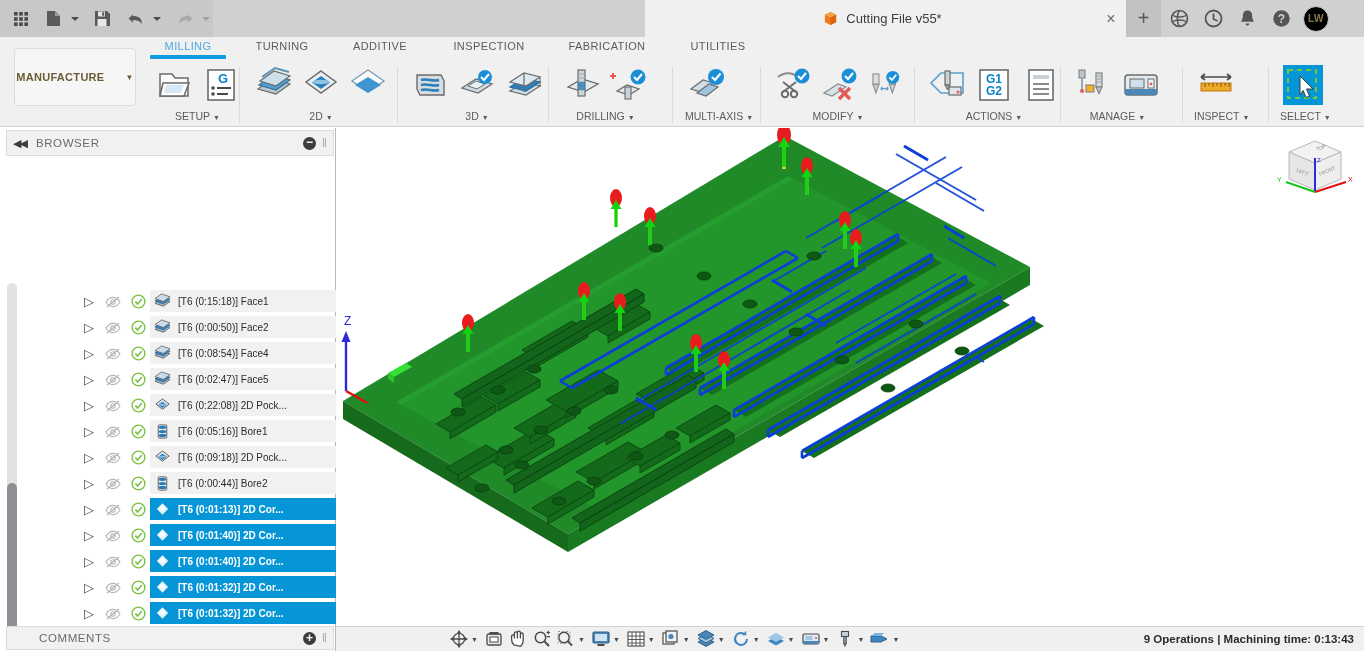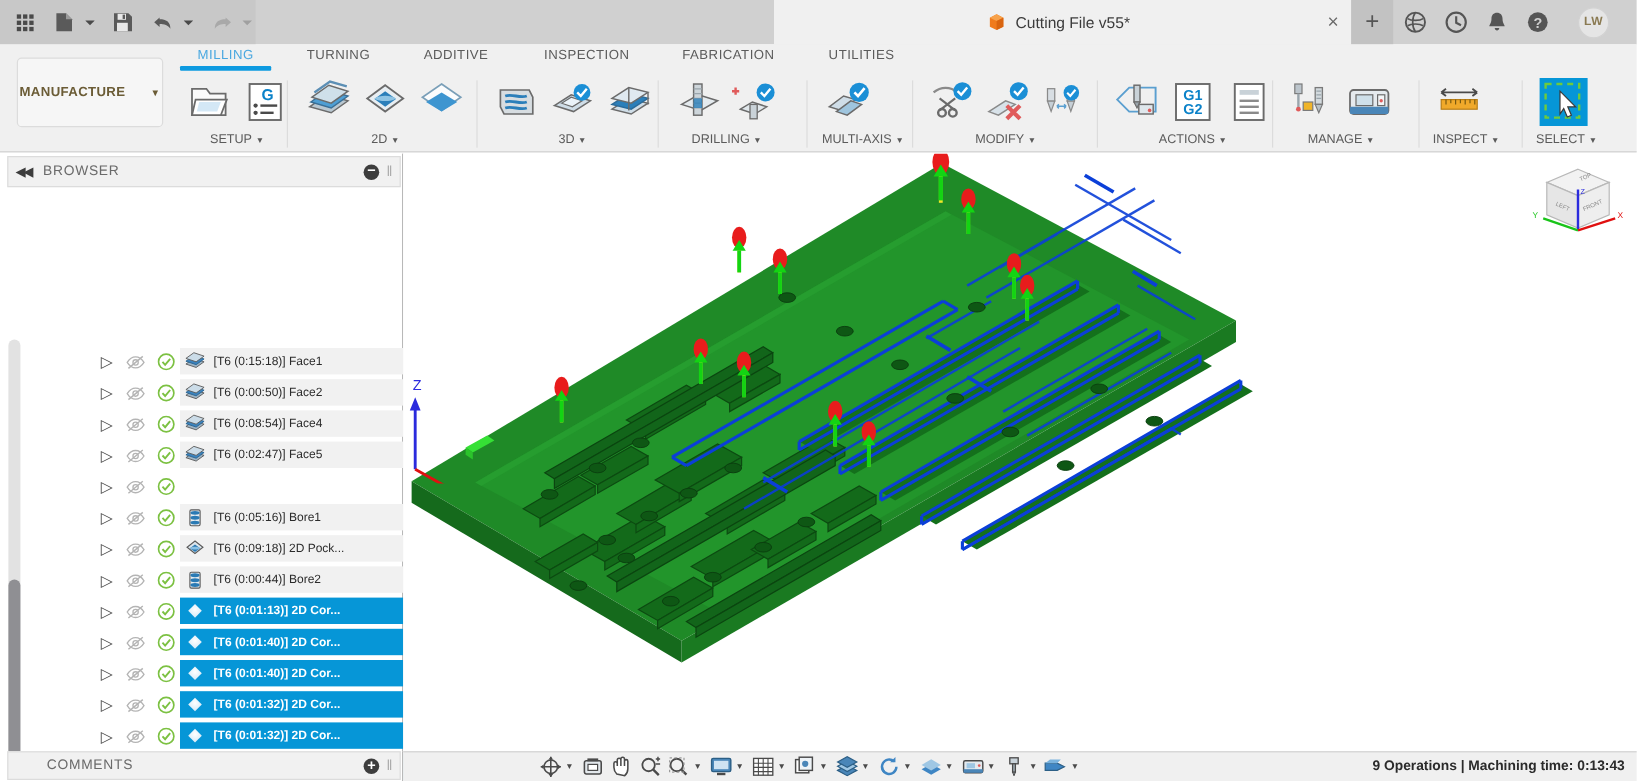--- a/index.html
+++ b/index.html
@@ -44,23 +44,23 @@
     position: absolute; left: 1126px; top: 0; width: 35px; height: 37px;
     background: #c2c2c2; display: flex; align-items: center; justify-content: center;
     font-size: 20px; color: #555; font-weight: 300;
   }
   .sysicons {
     position: absolute; left: 1161px; top: 0; width: 203px; height: 37px;
     display: flex; align-items: center; gap: 10px; padding-left: 6px;
   }
   .sysicon { width: 24px; height: 24px; display:flex; align-items:center; justify-content:center; color:#555; }
   .avatar {
-    width: 26px; height: 26px; border-radius: 50%; background: #e5e5e5;
+    width: 26px; height: 26px; border-radius: 50%; background: #000000;
     border: 1px solid #d2d2d2; display: flex; align-items: center; justify-content: center;
-    font-size: 10px; color: #8a7a52; font-weight: bold; letter-spacing: .5px; margin-left: 12px;
+    font-size: 10px; color: #8a7a52; font-weight: bold; letter-spacing: .5px; margin-left: 0;
   }
 
   
   .ribbon {
     position: absolute; left: 0; top: 37px; width: 1364px; height: 90px;
     background: #f0f0f0; border-bottom: 1px solid #d2d2d2;
   }
   .ws-btn {
     position: absolute; left: 14px; top: 11px; width: 122px; height: 58px;
     background: #f6f6f6; border: 1px solid #dcdcdc; border-radius: 4px;
@@ -647,20 +647,28 @@
               <path d="M1 7c2-3.2 4.6-4.6 7-4.6S13 3.8 15 7c-2 3.2-4.6 4.6-7 4.6S3 10.2 1 7z" fill="none" stroke="#b4b4b4" stroke-width="1.1"></path>
               <circle cx="8" cy="7" r="2.2" fill="none" stroke="#b4b4b4" stroke-width="1.1"></circle>
               <path d="M2 12L14 2" stroke="#b4b4b4" stroke-width="1.2"></path>
             </svg>
           </span>
           <span class="checkcell">
             <svg width="15" height="15" viewBox="0 0 15 15">
               <circle cx="7.5" cy="7.5" r="6.4" fill="none" stroke="#7cc142" stroke-width="1.4"></circle>
               <path d="M4.4 7.6l2.2 2.4 4.2-5" fill="none" stroke="#7cc142" stroke-width="1.6"></path>
             </svg>
+          </span>
+          <span class="opbody">
+            <svg class="opicon" viewBox="0 0 18 18">
+              <path d="M9 2l7 5.5-7 5.5-7-5.5z" fill="#dde6ed" stroke="#5a5a5a" stroke-width="1"></path>
+              <path d="M9 5l4.5 3.3L9 11.6 4.5 8.3z" fill="#2a7ab4"></path>
+              <path d="M4.5 8.3c2-1.6 7-1.6 9 0-2 1.6-7 1.6-9 0z" fill="#8cc1e4"></path>
+            </svg>
+            <span class="oplabel">[T6 (0:22:08)] 2D Pock...</span>
           </span>
         </div>
         <div class="trow">
           <span class="expander">▷</span>
           <span class="eyecell">
             <svg width="16" height="13" viewBox="0 0 16 13">
               <path d="M1 7c2-3.2 4.6-4.6 7-4.6S13 3.8 15 7c-2 3.2-4.6 4.6-7 4.6S3 10.2 1 7z" fill="none" stroke="#b4b4b4" stroke-width="1.1"></path>
               <circle cx="8" cy="7" r="2.2" fill="none" stroke="#b4b4b4" stroke-width="1.1"></circle>
               <path d="M2 12L14 2" stroke="#b4b4b4" stroke-width="1.2"></path>
             </svg>

